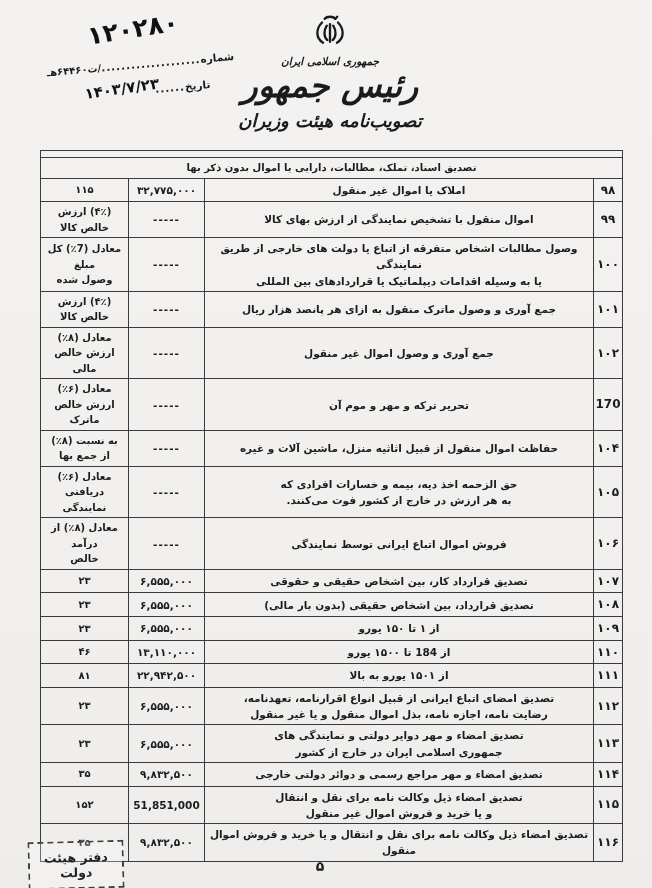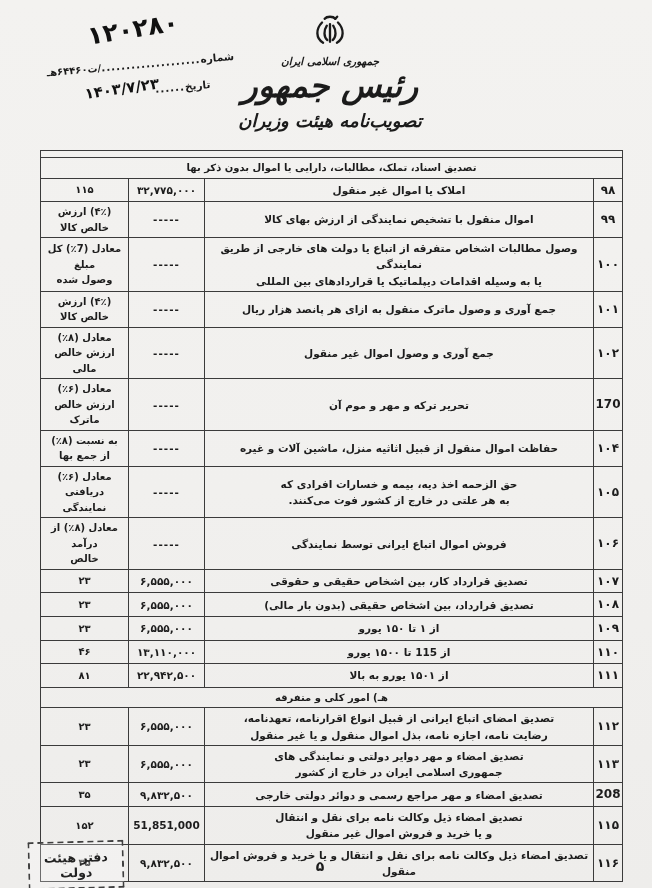--- a/index.html
+++ b/index.html
@@ -193,21 +193,21 @@
             </td>
             <td class="rial dash">-----</td>
             <td class="note">
               <div>به نسبت (۸٪) از جمع بها</div>
             </td>
           </tr>
           <tr>
             <td class="numcol">۱۰۵</td>
             <td class="desc">
               <div>حق الزحمه اخذ دیه، بیمه و خسارات افرادی که</div>
-              <div>به هر علتی در خارج از کشور فوت می‌کنند.</div>
+              <div>به هر ارزش در خارج از کشور فوت می‌کنند.</div>
             </td>
             <td class="rial dash">-----</td>
             <td class="note">
               <div>معادل (۶٪) دریافتی</div>
               <div>نمایندگی</div>
             </td>
           </tr>
           <tr>
             <td class="numcol">۱۰۶</td>
             <td class="desc">
@@ -245,39 +245,36 @@
               <div>از ۱ تا ۱۵۰ یورو</div>
             </td>
             <td class="rial">۶,۵۵۵,۰۰۰</td>
             <td class="note eur">
               <div>۲۳</div>
             </td>
           </tr>
           <tr>
             <td class="numcol">۱۱۰</td>
             <td class="desc">
-              <div>از 115 تا ۱۵۰۰ یورو</div>
+              <div>از 184 تا ۱۵۰۰ یورو</div>
             </td>
             <td class="rial">۱۳,۱۱۰,۰۰۰</td>
             <td class="note eur">
               <div>۴۶</div>
             </td>
           </tr>
           <tr>
             <td class="numcol">۱۱۱</td>
             <td class="desc">
               <div>از ۱۵۰۱ یورو به بالا</div>
             </td>
             <td class="rial">۲۲,۹۴۲,۵۰۰</td>
             <td class="note eur">
               <div>۸۱</div>
             </td>
-          </tr>
-          <tr>
-            <td class="section" colspan="4">هـ) امور کلی و متفرقه</td>
           </tr>
           <tr>
             <td class="numcol">۱۱۲</td>
             <td class="desc">
               <div>تصدیق امضای اتباع ایرانی از قبیل انواع اقرارنامه، تعهدنامه،</div>
               <div>رضایت نامه، اجازه نامه، بذل اموال منقول و یا غیر منقول</div>
             </td>
             <td class="rial">۶,۵۵۵,۰۰۰</td>
             <td class="note eur">
               <div>۲۳</div>
@@ -288,21 +285,21 @@
             <td class="desc">
               <div>تصدیق امضاء و مهر دوایر دولتی و نمایندگی های</div>
               <div>جمهوری اسلامی ایران در خارج از کشور</div>
             </td>
             <td class="rial">۶,۵۵۵,۰۰۰</td>
             <td class="note eur">
               <div>۲۳</div>
             </td>
           </tr>
           <tr>
-            <td class="numcol">208</td>
+            <td class="numcol">۱۱۴</td>
             <td class="desc">
               <div>تصدیق امضاء و مهر مراجع رسمی و دوائر دولتی خارجی</div>
             </td>
             <td class="rial">۹,۸۳۲,۵۰۰</td>
             <td class="note eur">
               <div>۳۵</div>
             </td>
           </tr>
           <tr>
             <td class="numcol">۱۱۵</td>

